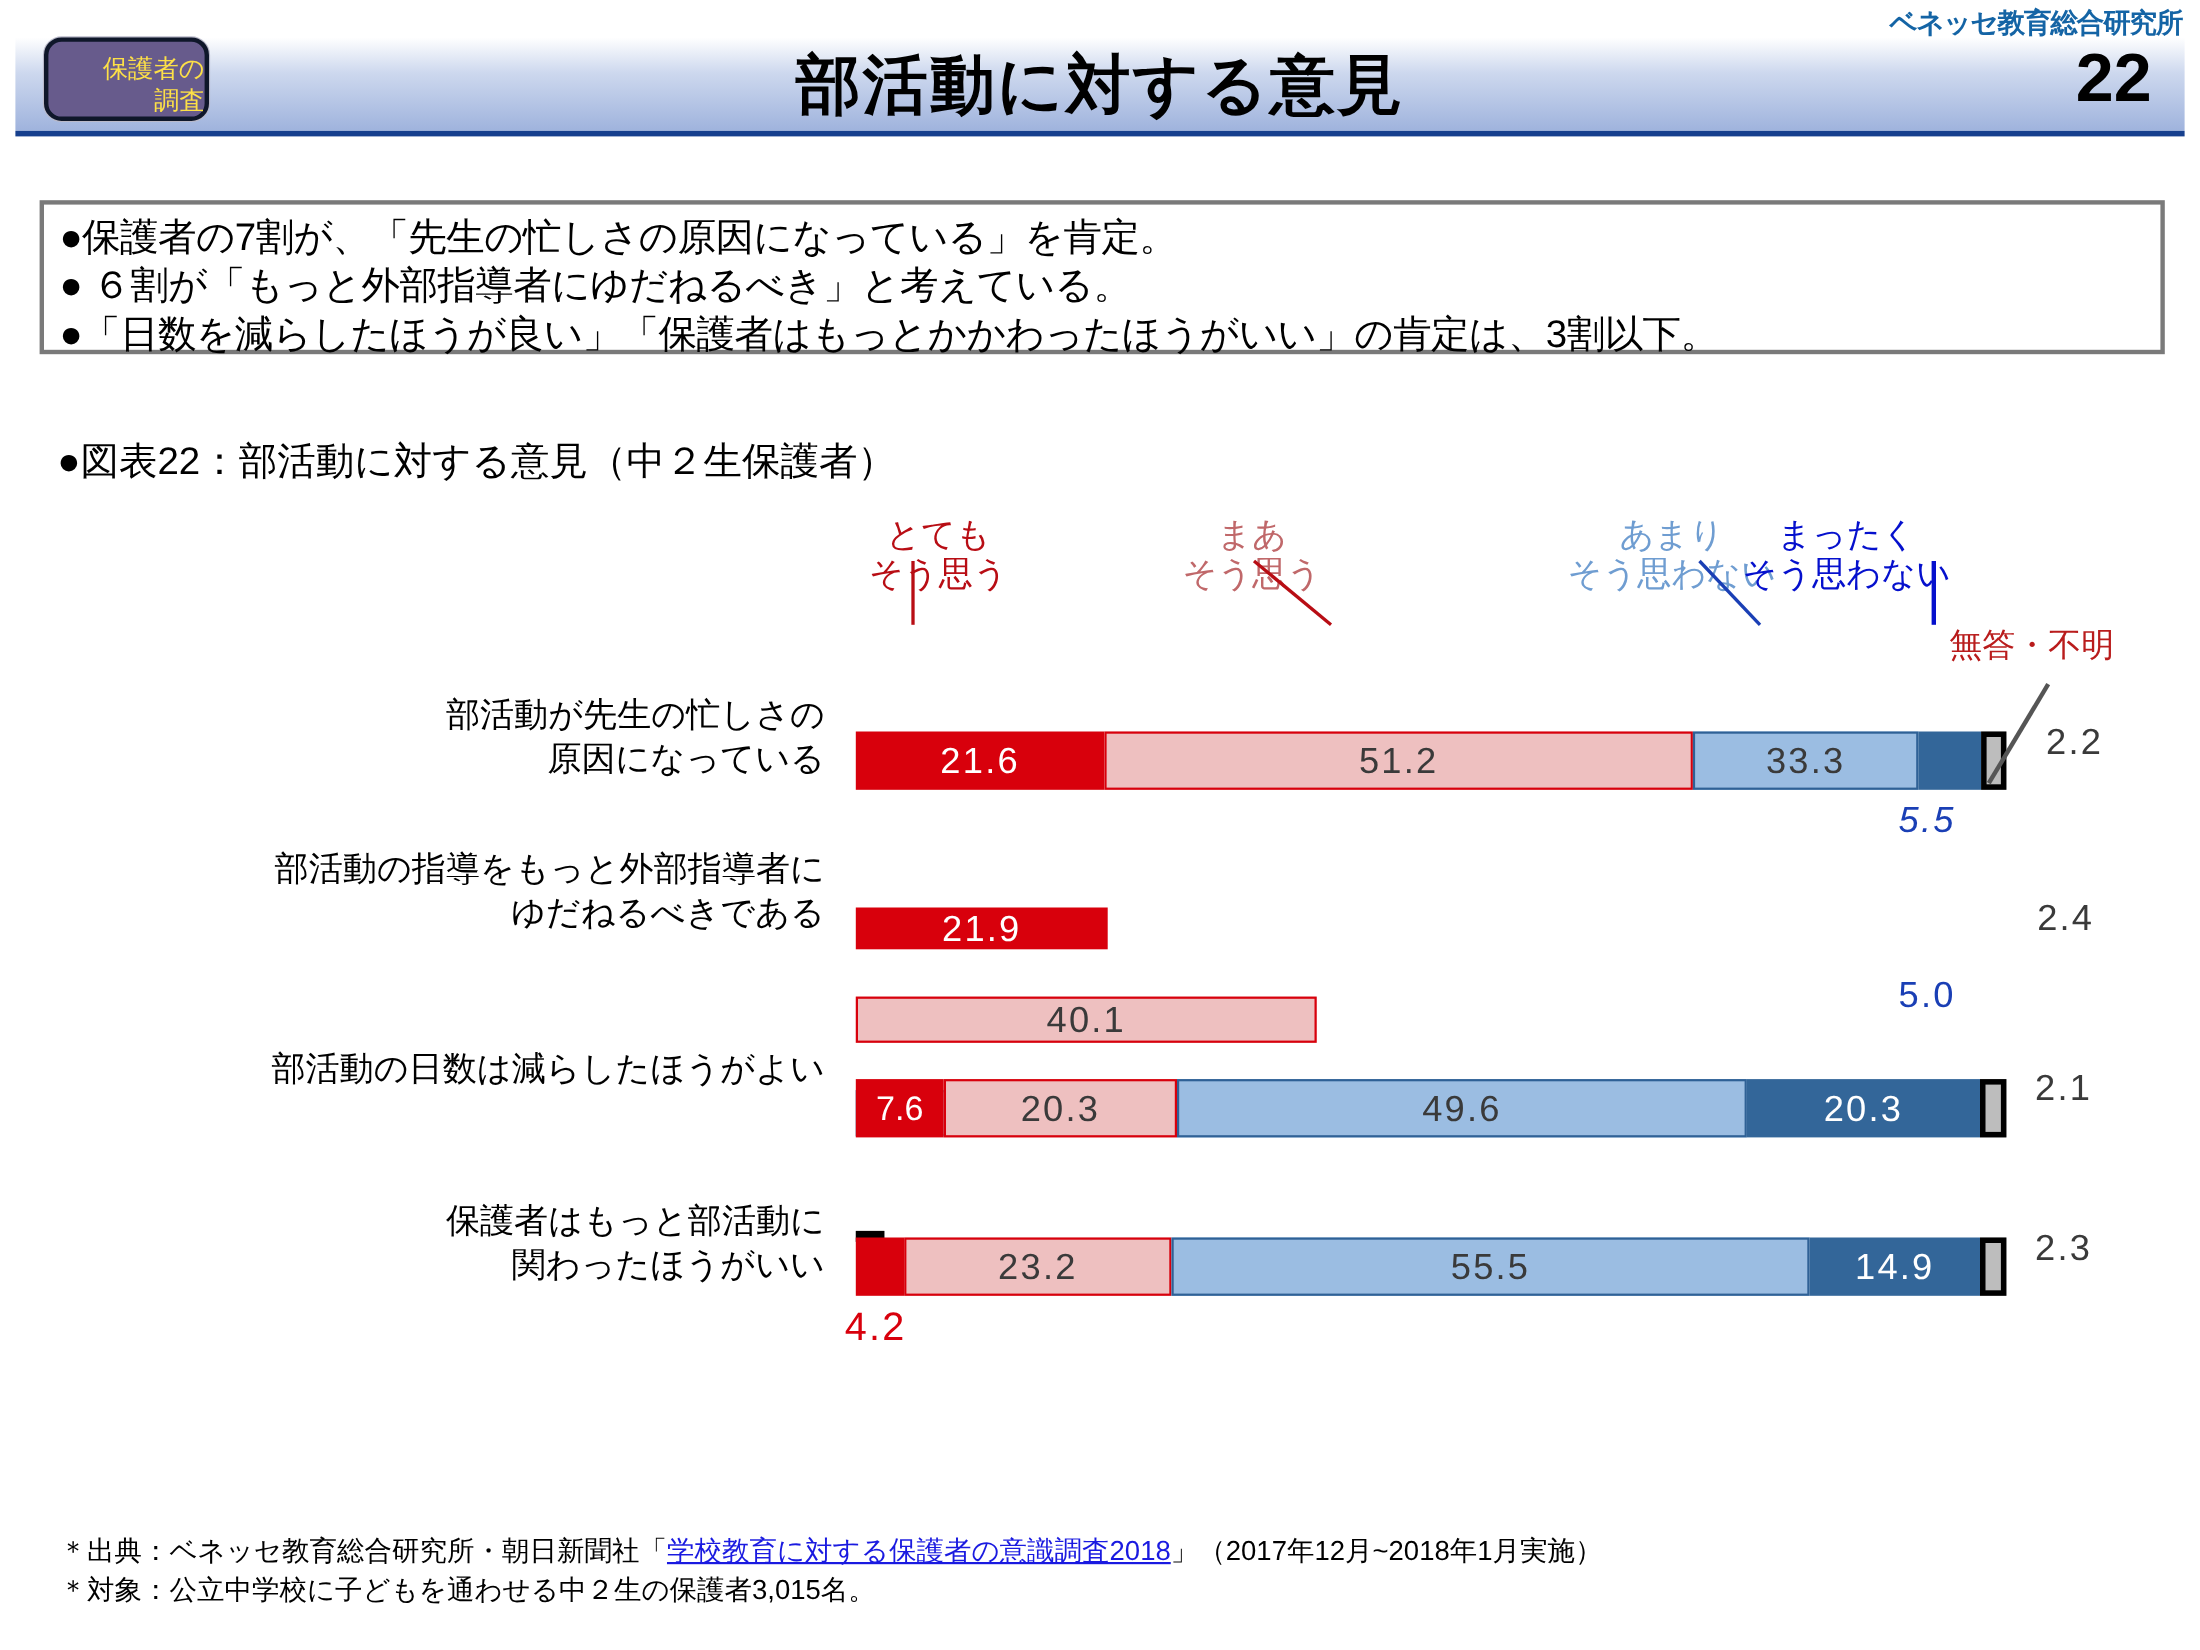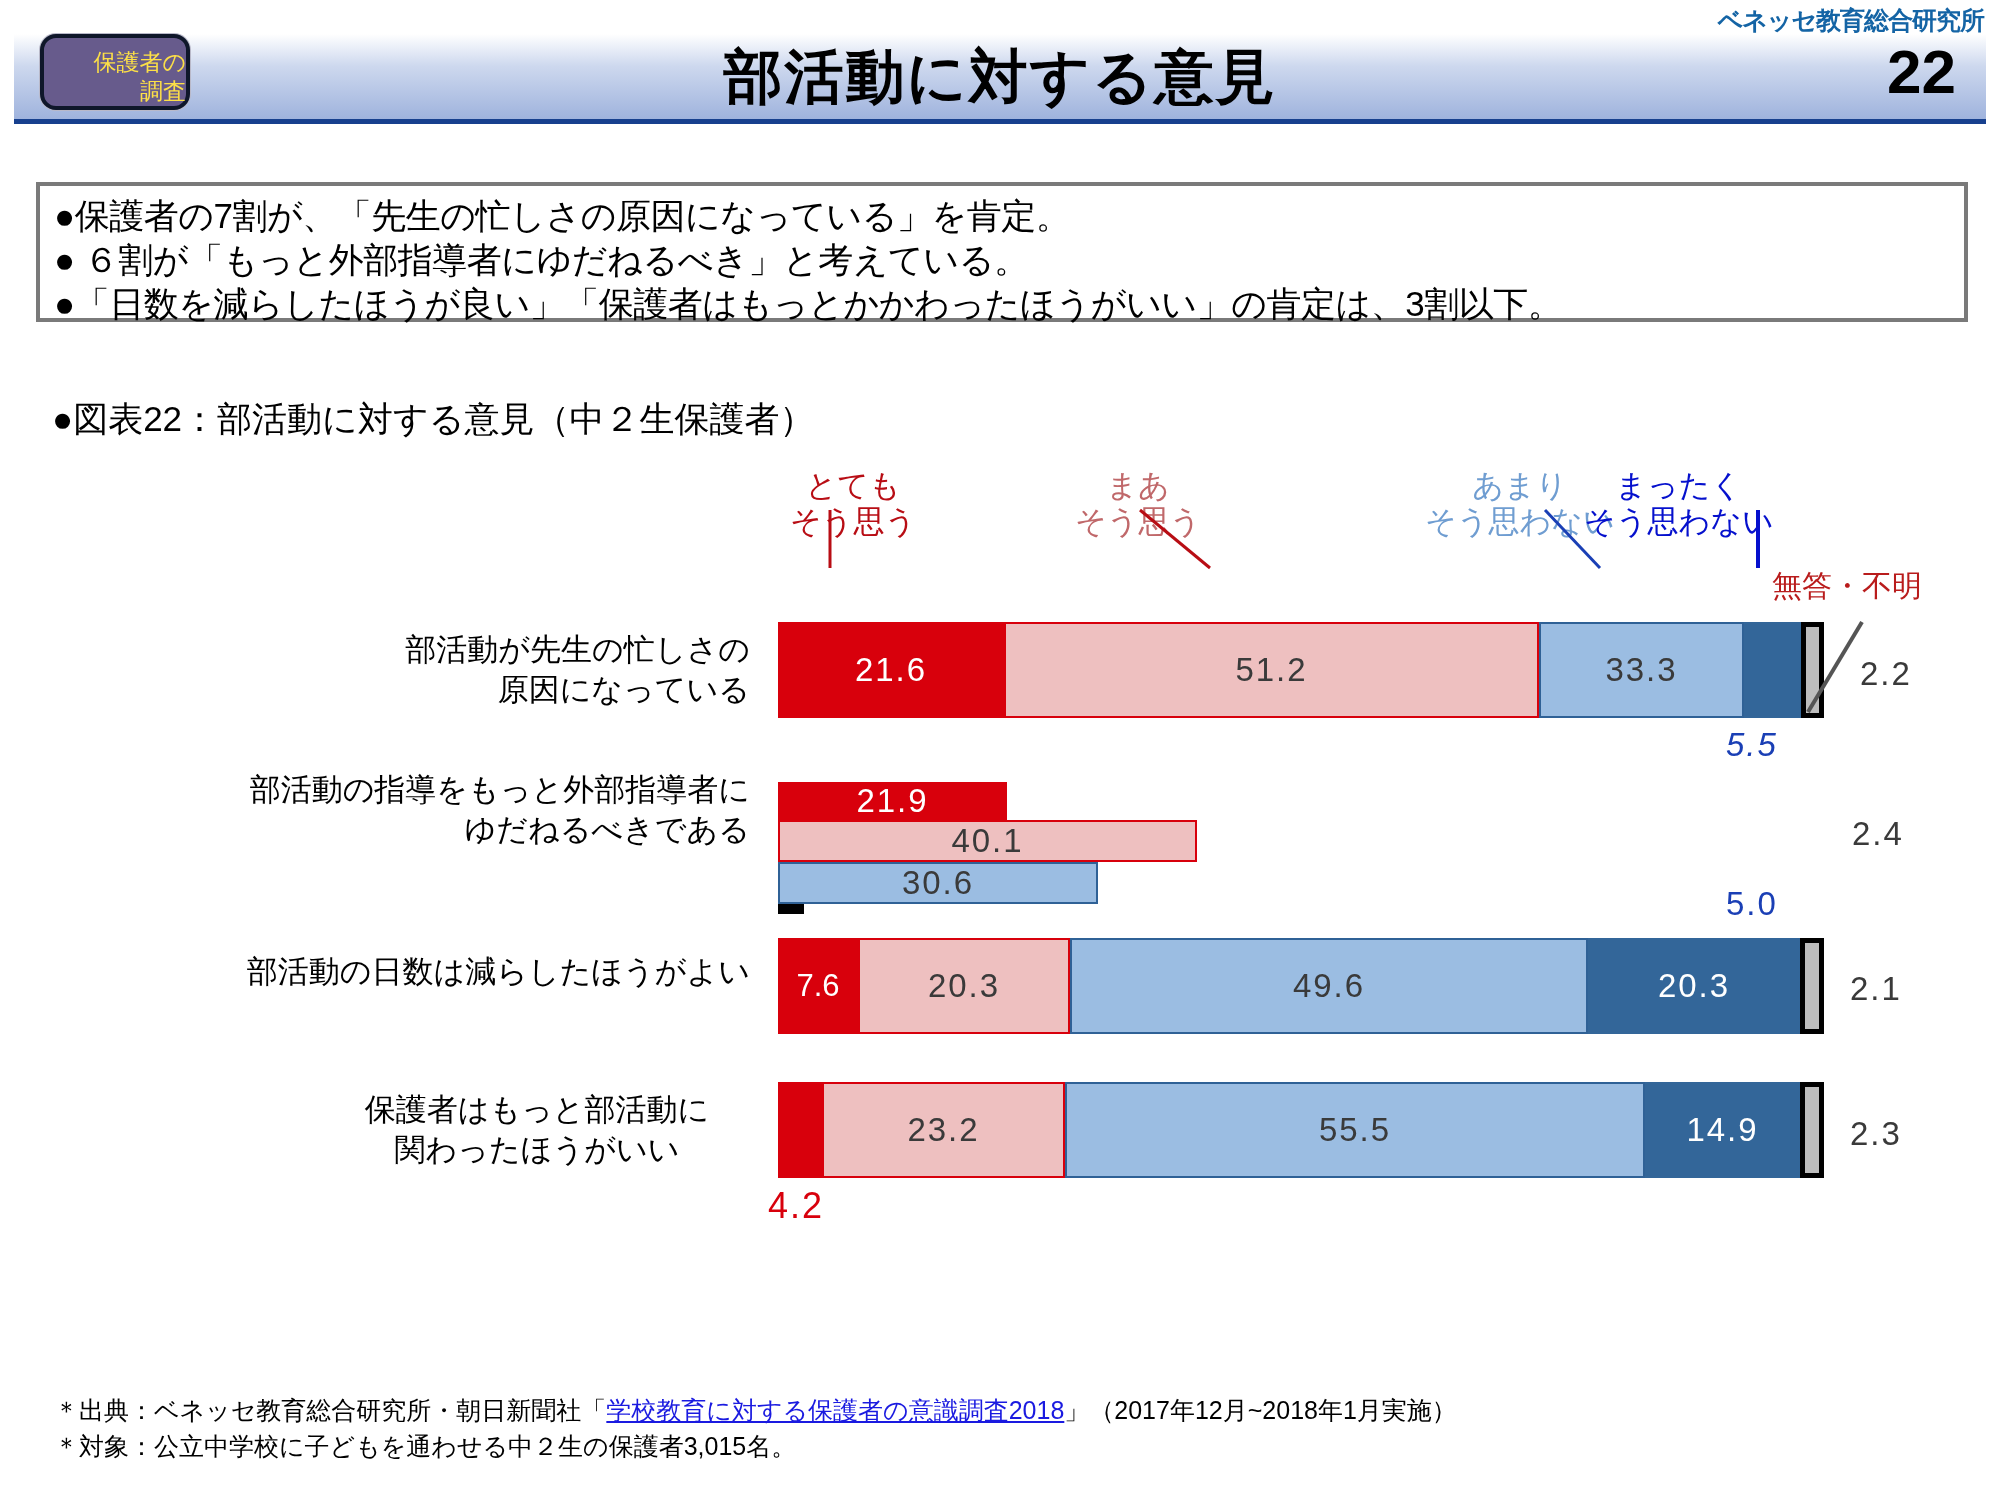--- a/index.html
+++ b/index.html
@@ -137,20 +137,21 @@
     display: flex;
     align-items: stretch;
   }
   .seg {
     position: relative;
     display: flex;
     align-items: center;
     justify-content: center;
     font-size: 33px;
     letter-spacing: 2px;
+    margin-top: 43px;
   }
   .seg-s1 { background: #d8000c; color: #ffffff; }
   .seg-s2 { background: #eec0c0; color: #3a3a3a; border: 2px solid #d8000c; }
   .seg-s3 { background: #9bbde2; color: #3a3a3a; border: 2px solid #2f6196; }
   .seg-s4 { background: #336699; color: #ffffff; }
   .seg-s5 { background: #bdbdbd; border: 5px solid #000000; }
 
   .value-out {
     position: absolute;
     font-size: 33px;
@@ -275,21 +276,21 @@
     </div>
     <div class="bar" style="left:778px; top:938px; width:1046px;">
       <div class="seg seg-s1" style="width:80px; font-size:31px; letter-spacing:0px;">7.6</div>
       <div class="seg seg-s2" style="width:212px">20.3</div>
       <div class="seg seg-s3" style="width:518px">49.6</div>
       <div class="seg seg-s4" style="width:212px">20.3</div>
       <div class="seg seg-s5" style="width:24px"></div>
     </div>
     <div class="value-out" style="left:1850px; top:970px;">2.1</div>
 
-    <div class="row-label" style="left:312px; top:1090px; width:450px;text-align:center;">
+    <div class="row-label" style="left:300px; top:1090px; width:450px;">
       <div>保護者はもっと部活動に</div>
       <div>関わったほうがいい</div>
     </div>
     <div class="bar" style="left:778px; top:1082px; width:1046px;">
       <div class="seg seg-s1" style="width:44px"></div>
       <div class="seg seg-s2" style="width:243px">23.2</div>
       <div class="seg seg-s3" style="width:580px">55.5</div>
       <div class="seg seg-s4" style="width:155px">14.9</div>
       <div class="seg seg-s5" style="width:24px"></div>
     </div>

